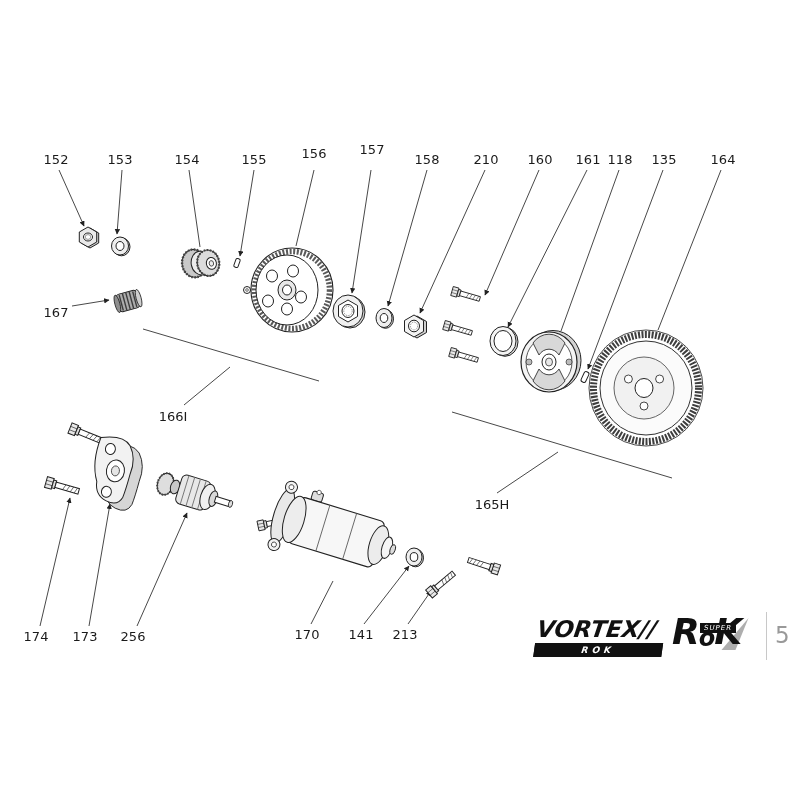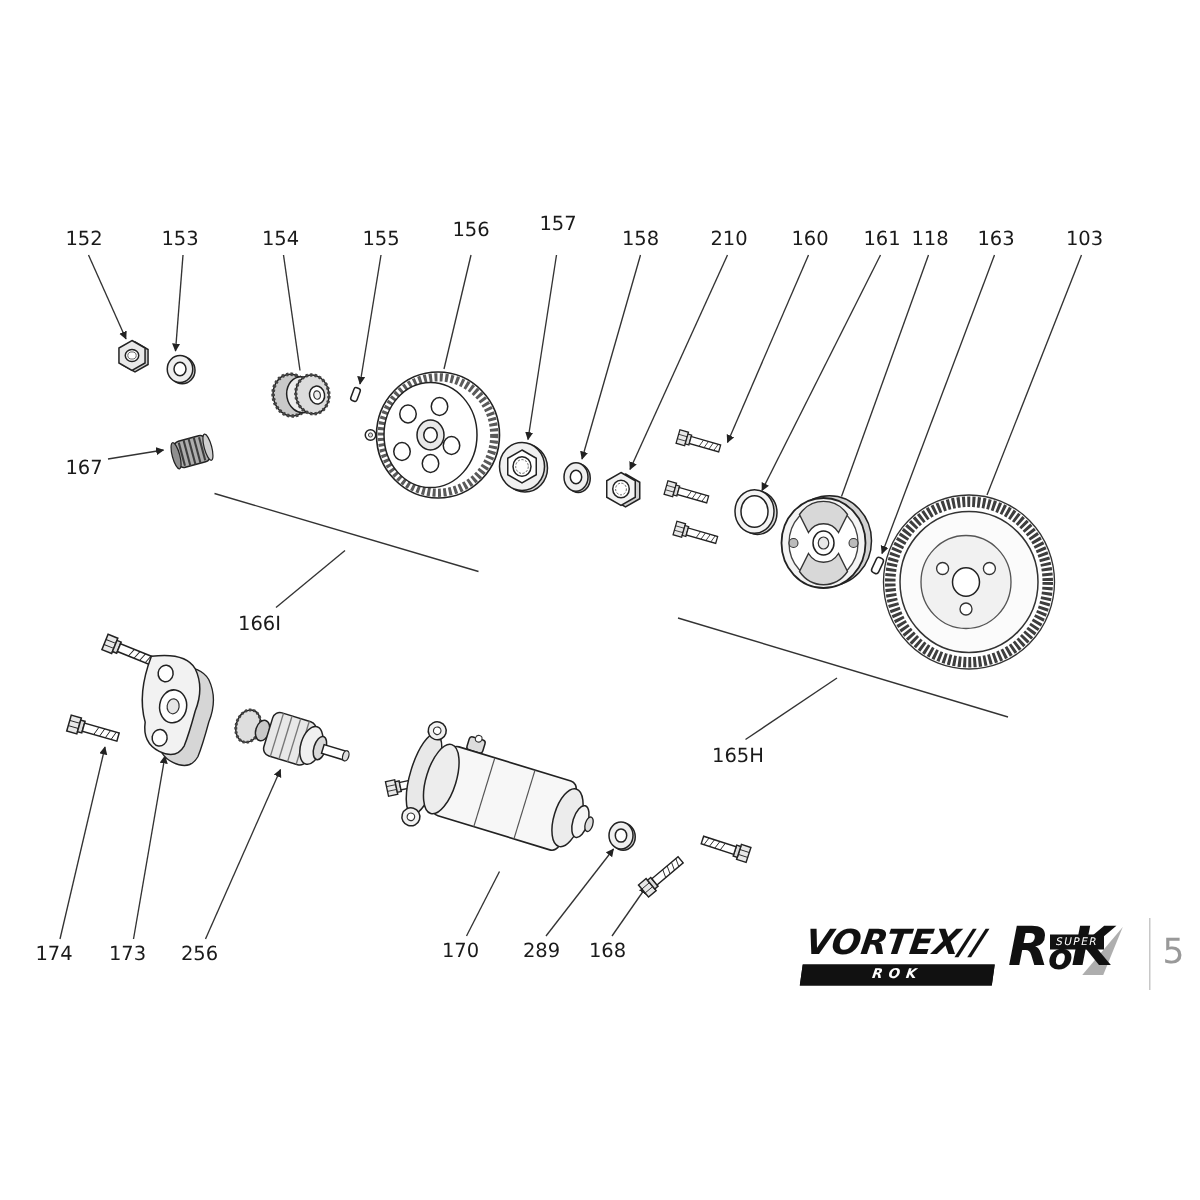--- a/index.html
+++ b/index.html
@@ -269,31 +269,31 @@
   <div class="lbl" style="left:120px;top:153px">153</div>
   <div class="lbl" style="left:187px;top:153px">154</div>
   <div class="lbl" style="left:254px;top:153px">155</div>
   <div class="lbl" style="left:314px;top:147px">156</div>
   <div class="lbl" style="left:372px;top:143px">157</div>
   <div class="lbl" style="left:427px;top:153px">158</div>
   <div class="lbl" style="left:486px;top:153px">210</div>
   <div class="lbl" style="left:540px;top:153px">160</div>
   <div class="lbl" style="left:588px;top:153px">161</div>
   <div class="lbl" style="left:620px;top:153px">118</div>
-  <div class="lbl" style="left:664px;top:153px">163</div>
-  <div class="lbl" style="left:723px;top:153px">103</div>
+  <div class="lbl" style="left:664px;top:153px">135</div>
+  <div class="lbl" style="left:723px;top:153px">164</div>
   <div class="lbl" style="left:56px;top:306px">167</div>
   <div class="lbl" style="left:173px;top:410px">166I</div>
   <div class="lbl" style="left:492px;top:498px">165H</div>
   <div class="lbl" style="left:36px;top:630px">174</div>
   <div class="lbl" style="left:85px;top:630px">173</div>
   <div class="lbl" style="left:133px;top:630px">256</div>
   <div class="lbl" style="left:307px;top:628px">170</div>
-  <div class="lbl" style="left:361px;top:628px">289</div>
-  <div class="lbl" style="left:405px;top:628px">168</div>
+  <div class="lbl" style="left:361px;top:628px">141</div>
+  <div class="lbl" style="left:405px;top:628px">213</div>
 
   <div class="vortex-logo">
     <span class="vortex-word">VORTEX</span><span class="vortex-slashes">//</span>
     <div class="vortex-bar">ROK</div>
   </div>
 
   <div class="rok-logo">
     <div class="rok-swoosh"></div>
     <div class="rok-row">
       <span class="rok-big">R</span>

